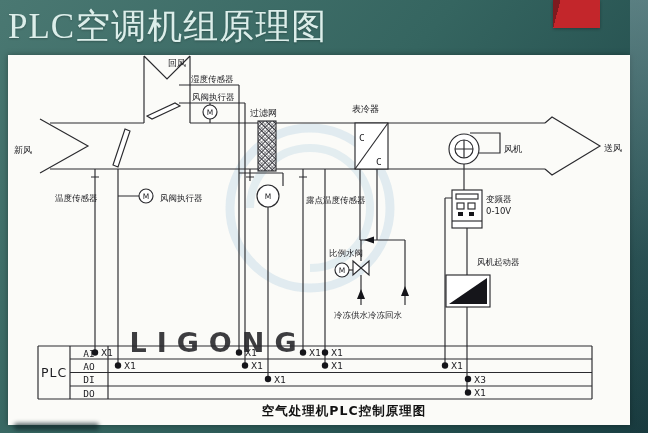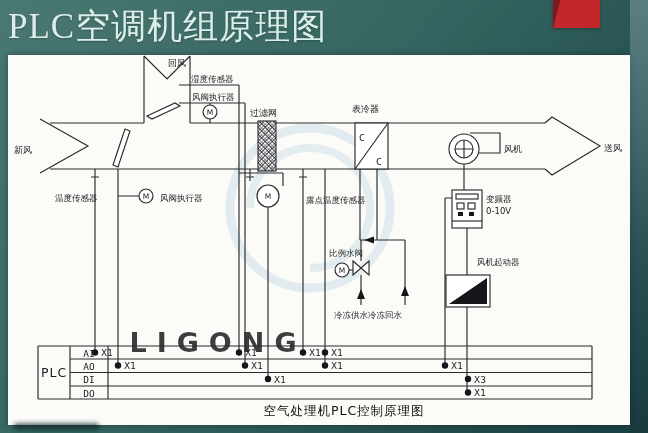--- a/index.html
+++ b/index.html
@@ -39,21 +39,21 @@
   svg .lbl{font-size:8.5px;}
   svg .lbl9{font-size:9px;}
   svg .mtxt{font-size:7.5px;text-anchor:middle;}
   svg .ctxt{font-size:9.5px;font-family:"DejaVu Sans Mono","Liberation Mono",monospace;}
   svg .rowlbl{font-size:9.5px;text-anchor:middle;font-family:"DejaVu Sans Mono","Liberation Mono",monospace;}
   svg .plctxt{font-size:12.5px;text-anchor:middle;letter-spacing:1px;}
   svg .ptlbl{font-size:9px;}
   svg .wm{opacity:.85;}
   .caption{
     position:absolute;left:244px;top:403px;width:200px;text-align:center;
-    font-size:12.5px;font-weight:normal;color:#111;letter-spacing:1px;white-space:nowrap;
+    font-size:12.5px;font-weight:bold;color:#111;letter-spacing:1px;white-space:nowrap;
   }
 </style>
 </head>
 <body>
 
 <div class="title">PLC空调机组原理图</div>
 <div class="red-square"></div>
 <div class="panel"></div>
 <div class="right-band"></div>
 <div class="smudge"></div>

